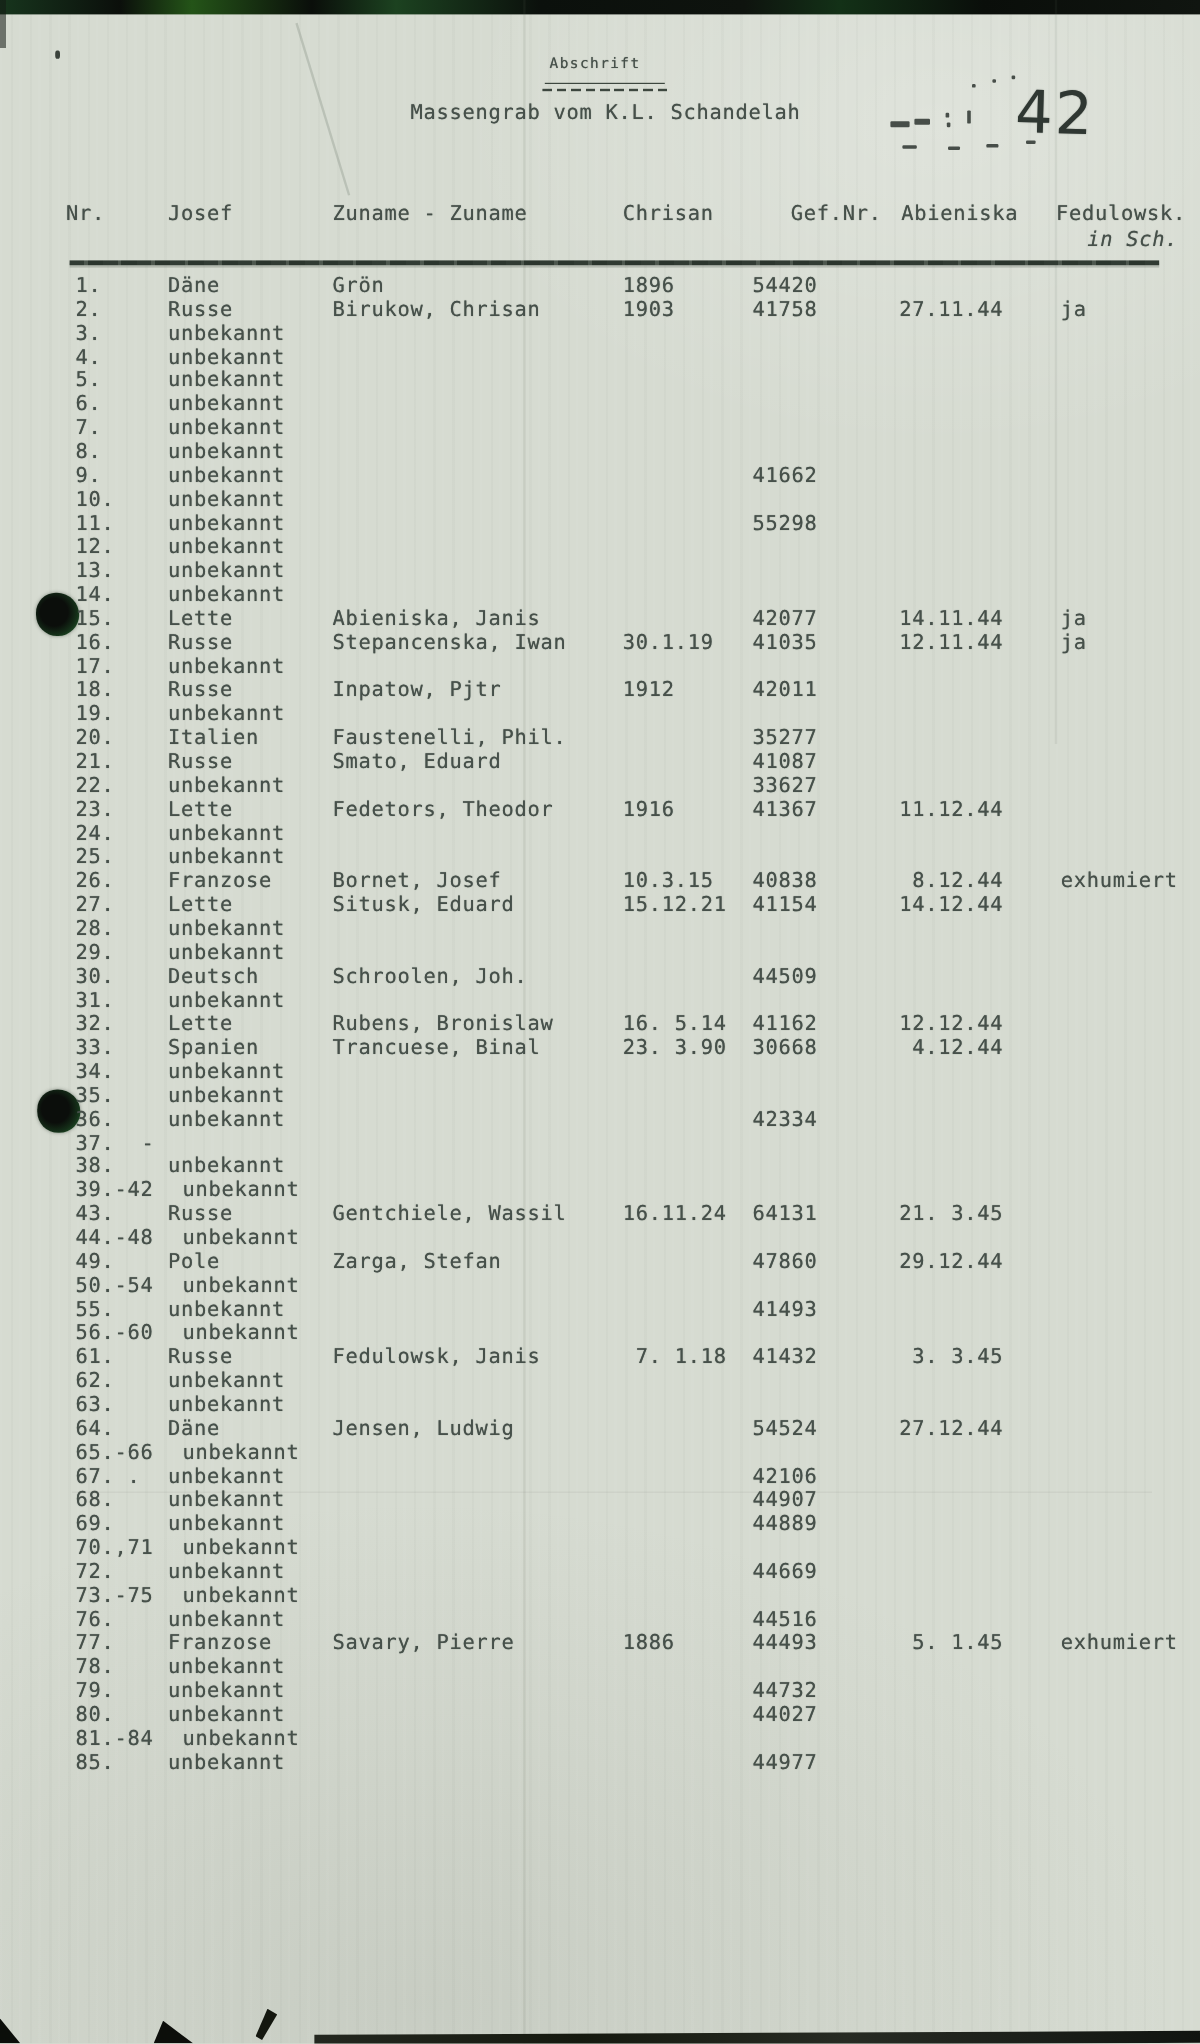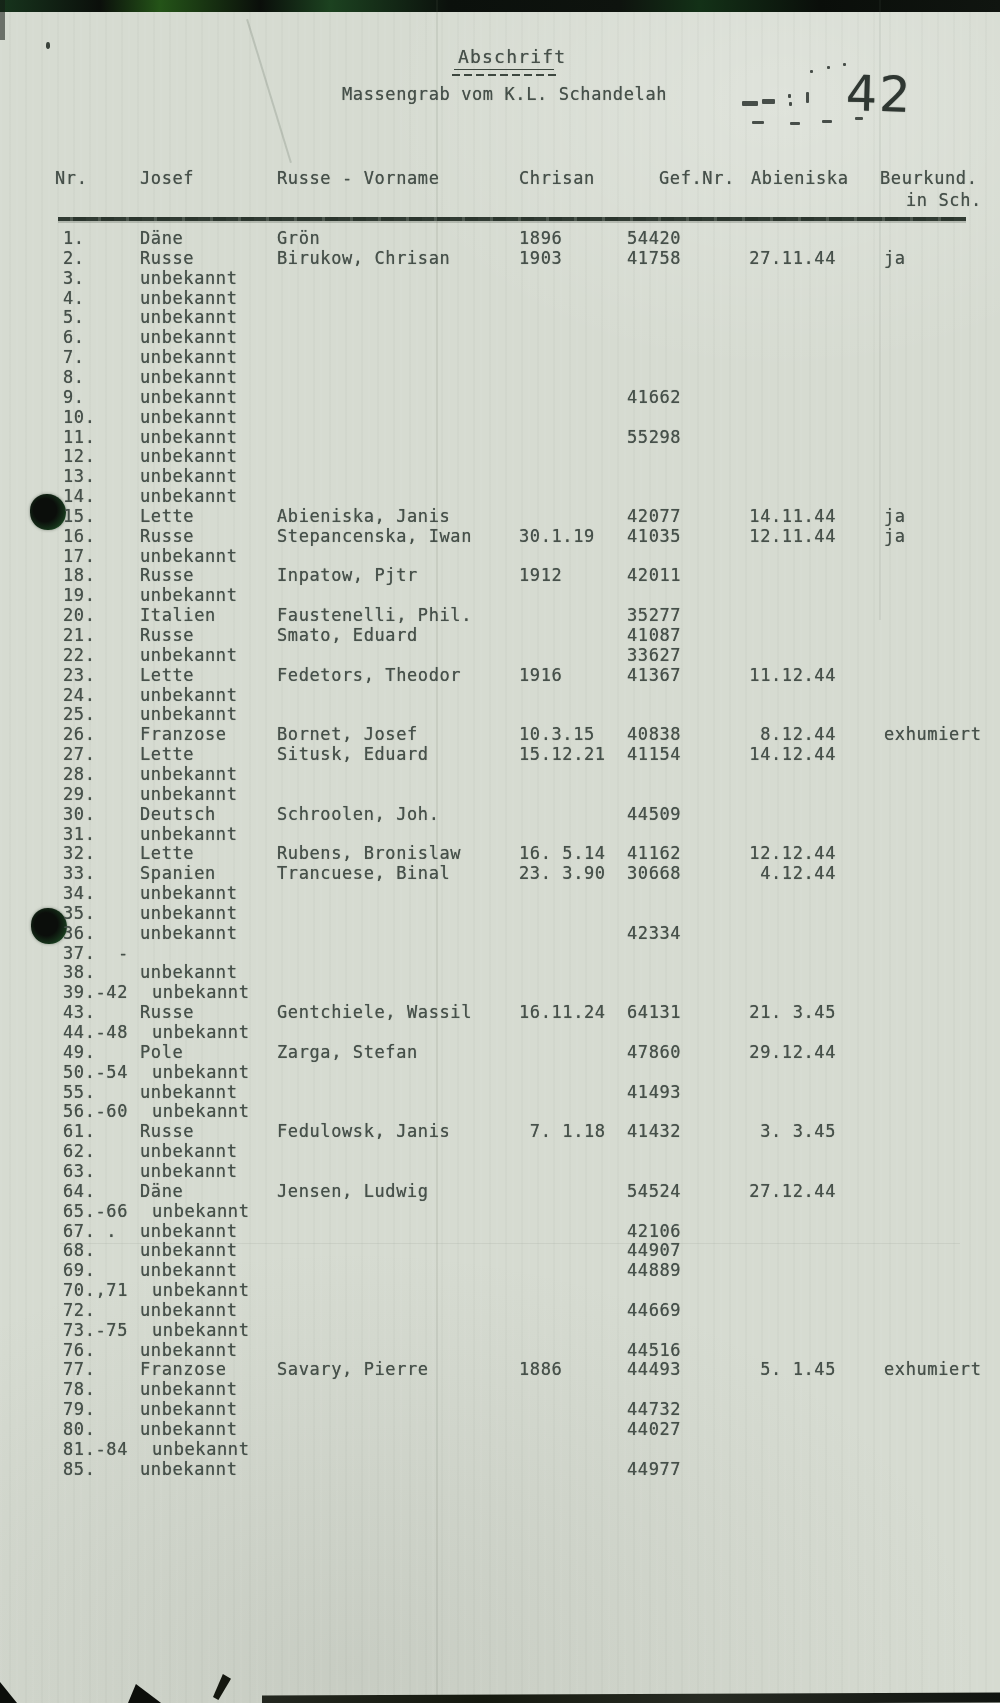--- a/index.html
+++ b/index.html
@@ -9,21 +9,21 @@
   .paper{position:absolute;inset:0;
     background:
       repeating-linear-gradient(90deg, rgba(255,255,255,.035) 0 2px, rgba(0,0,0,0) 2px 9px, rgba(90,98,88,.035) 9px 11px, rgba(0,0,0,0) 11px 16px),
       radial-gradient(ellipse 620px 420px at 78% 6%, rgba(255,255,255,.22), rgba(255,255,255,0) 65%),
       radial-gradient(ellipse 900px 600px at 35% 98%, rgba(110,116,106,.14), rgba(0,0,0,0) 70%),
       #d6dbd1;}
   .typew{color:#46504a;white-space:pre;font-size:17px;letter-spacing:.6px;
          text-shadow:0 0 .7px rgba(62,72,64,.75);}
   .abs{position:absolute;}
   
-  .doc-title{left:458px;top:46px;font-size:18px;letter-spacing:1.2px;}
+  .doc-title{left:458px;top:46px;font-size:12px;letter-spacing:1.2px;}
   .title-rule1{left:454px;top:69px;width:100px;height:0;border-top:1.7px solid #3d473f;}
   .title-rule2{left:452px;top:74px;width:104px;height:2px;
     background:repeating-linear-gradient(90deg,#3d473f 0 8px,rgba(0,0,0,0) 8px 12px);}
   .doc-subtitle{left:342px;top:84px;font-size:17px;}
   .page-number{left:846px;top:66px;font-family:"DejaVu Sans",sans-serif;font-size:49px;
     color:#2f3732;transform:rotate(1.6deg);letter-spacing:2px;text-shadow:0 0 1px rgba(40,46,42,.6);}
   
   .col-head{top:168px;}
   .heavy-rule{left:58px;top:217px;width:908px;height:4px;
     background:repeating-linear-gradient(90deg,#313b33 0 12px,#4d574e 12px 15px,#2b352d 15px 28px);
@@ -91,26 +91,26 @@
 <div class="abs stamp" style="left:810px;top:70px;width:3px;height:3px;"></div>
 <div class="abs stamp" style="left:827px;top:66px;width:3px;height:3px;"></div>
 <div class="abs stamp" style="left:843px;top:63px;width:3px;height:3px;"></div>
 <div class="abs stamp" style="left:752px;top:121px;width:12px;height:3px;"></div>
 <div class="abs stamp" style="left:790px;top:122px;width:10px;height:3px;"></div>
 <div class="abs stamp" style="left:822px;top:120px;width:10px;height:3px;"></div>
 <div class="abs stamp" style="left:855px;top:117px;width:8px;height:3px;"></div>
 
 <div class="abs typew col-head" style="left:55px;">Nr.</div>
 <div class="abs typew col-head" style="left:140px;">Josef</div>
-<div class="abs typew col-head" style="left:277px;">Russe - Vorname</div>
+<div class="abs typew col-head" style="left:277px;">Zuname - Zuname</div>
 <div class="abs typew col-head" style="left:519px;">Chrisan</div>
 <div class="abs typew col-head" style="left:659px;">Gef.Nr.</div>
 <div class="abs typew col-head" style="left:751px;">Abieniska</div>
-<div class="abs typew col-head" style="left:880px;">Beurkund.</div>
-<div class="abs typew" style="left:906px;top:190px;">in Sch.</div>
+<div class="abs typew col-head" style="left:880px;">Fedulowsk.</div>
+<div class="abs typew" style="left:906px;top:190px;font-style:italic;">in Sch.</div>
 <div class="abs heavy-rule"></div>
 
 <div id="rows" class="typew"><div class="row" style="top: 228px;"><span class="cell c-nr">1.</span><span class="cell c-nation">Däne</span><span class="cell c-name">Grön</span><span class="cell c-geb">1896</span><span class="cell c-gef">54420</span></div><div class="row" style="top: 247.85px;"><span class="cell c-nr">2.</span><span class="cell c-nation">Russe</span><span class="cell c-name">Birukow, Chrisan</span><span class="cell c-geb">1903</span><span class="cell c-gef">41758</span><span class="cell c-sterb">27.11.44</span><span class="cell c-beurk">ja</span></div><div class="row" style="top: 267.7px;"><span class="cell c-nr">3.</span><span class="cell c-nation">unbekannt</span></div><div class="row" style="top: 287.55px;"><span class="cell c-nr">4.</span><span class="cell c-nation">unbekannt</span></div><div class="row" style="top: 307.4px;"><span class="cell c-nr">5.</span><span class="cell c-nation">unbekannt</span></div><div class="row" style="top: 327.25px;"><span class="cell c-nr">6.</span><span class="cell c-nation">unbekannt</span></div><div class="row" style="top: 347.1px;"><span class="cell c-nr">7.</span><span class="cell c-nation">unbekannt</span></div><div class="row" style="top: 366.95px;"><span class="cell c-nr">8.</span><span class="cell c-nation">unbekannt</span></div><div class="row" style="top: 386.8px;"><span class="cell c-nr">9.</span><span class="cell c-nation">unbekannt</span><span class="cell c-gef">41662</span></div><div class="row" style="top: 406.65px;"><span class="cell c-nr">10.</span><span class="cell c-nation">unbekannt</span></div><div class="row" style="top: 426.5px;"><span class="cell c-nr">11.</span><span class="cell c-nation">unbekannt</span><span class="cell c-gef">55298</span></div><div class="row" style="top: 446.35px;"><span class="cell c-nr">12.</span><span class="cell c-nation">unbekannt</span></div><div class="row" style="top: 466.2px;"><span class="cell c-nr">13.</span><span class="cell c-nation">unbekannt</span></div><div class="row" style="top: 486.05px;"><span class="cell c-nr">14.</span><span class="cell c-nation">unbekannt</span></div><div class="row" style="top: 505.9px;"><span class="cell c-nr">15.</span><span class="cell c-nation">Lette</span><span class="cell c-name">Abieniska, Janis</span><span class="cell c-gef">42077</span><span class="cell c-sterb">14.11.44</span><span class="cell c-beurk">ja</span></div><div class="row" style="top: 525.75px;"><span class="cell c-nr">16.</span><span class="cell c-nation">Russe</span><span class="cell c-name">Stepancenska, Iwan</span><span class="cell c-geb">30.1.19</span><span class="cell c-gef">41035</span><span class="cell c-sterb">12.11.44</span><span class="cell c-beurk">ja</span></div><div class="row" style="top: 545.6px;"><span class="cell c-nr">17.</span><span class="cell c-nation">unbekannt</span></div><div class="row" style="top: 565.45px;"><span class="cell c-nr">18.</span><span class="cell c-nation">Russe</span><span class="cell c-name">Inpatow, Pjtr</span><span class="cell c-geb">1912</span><span class="cell c-gef">42011</span></div><div class="row" style="top: 585.3px;"><span class="cell c-nr">19.</span><span class="cell c-nation">unbekannt</span></div><div class="row" style="top: 605.15px;"><span class="cell c-nr">20.</span><span class="cell c-nation">Italien</span><span class="cell c-name">Faustenelli, Phil.</span><span class="cell c-gef">35277</span></div><div class="row" style="top: 625px;"><span class="cell c-nr">21.</span><span class="cell c-nation">Russe</span><span class="cell c-name">Smato, Eduard</span><span class="cell c-gef">41087</span></div><div class="row" style="top: 644.85px;"><span class="cell c-nr">22.</span><span class="cell c-nation">unbekannt</span><span class="cell c-gef">33627</span></div><div class="row" style="top: 664.7px;"><span class="cell c-nr">23.</span><span class="cell c-nation">Lette</span><span class="cell c-name">Fedetors, Theodor</span><span class="cell c-geb">1916</span><span class="cell c-gef">41367</span><span class="cell c-sterb">11.12.44</span></div><div class="row" style="top: 684.55px;"><span class="cell c-nr">24.</span><span class="cell c-nation">unbekannt</span></div><div class="row" style="top: 704.4px;"><span class="cell c-nr">25.</span><span class="cell c-nation">unbekannt</span></div><div class="row" style="top: 724.25px;"><span class="cell c-nr">26.</span><span class="cell c-nation">Franzose</span><span class="cell c-name">Bornet, Josef</span><span class="cell c-geb">10.3.15</span><span class="cell c-gef">40838</span><span class="cell c-sterb">8.12.44</span><span class="cell c-beurk">exhumiert</span></div><div class="row" style="top: 744.1px;"><span class="cell c-nr">27.</span><span class="cell c-nation">Lette</span><span class="cell c-name">Situsk, Eduard</span><span class="cell c-geb">15.12.21</span><span class="cell c-gef">41154</span><span class="cell c-sterb">14.12.44</span></div><div class="row" style="top: 763.95px;"><span class="cell c-nr">28.</span><span class="cell c-nation">unbekannt</span></div><div class="row" style="top: 783.8px;"><span class="cell c-nr">29.</span><span class="cell c-nation">unbekannt</span></div><div class="row" style="top: 803.65px;"><span class="cell c-nr">30.</span><span class="cell c-nation">Deutsch</span><span class="cell c-name">Schroolen, Joh.</span><span class="cell c-gef">44509</span></div><div class="row" style="top: 823.5px;"><span class="cell c-nr">31.</span><span class="cell c-nation">unbekannt</span></div><div class="row" style="top: 843.35px;"><span class="cell c-nr">32.</span><span class="cell c-nation">Lette</span><span class="cell c-name">Rubens, Bronislaw</span><span class="cell c-geb">16. 5.14</span><span class="cell c-gef">41162</span><span class="cell c-sterb">12.12.44</span></div><div class="row" style="top: 863.2px;"><span class="cell c-nr">33.</span><span class="cell c-nation">Spanien</span><span class="cell c-name">Trancuese, Binal</span><span class="cell c-geb">23. 3.90</span><span class="cell c-gef">30668</span><span class="cell c-sterb">4.12.44</span></div><div class="row" style="top: 883.05px;"><span class="cell c-nr">34.</span><span class="cell c-nation">unbekannt</span></div><div class="row" style="top: 902.9px;"><span class="cell c-nr">35.</span><span class="cell c-nation">unbekannt</span></div><div class="row" style="top: 922.75px;"><span class="cell c-nr">36.</span><span class="cell c-nation">unbekannt</span><span class="cell c-gef">42334</span></div><div class="row" style="top: 942.6px;"><span class="cell c-nr">37.</span><span class="cell c-nation" style="left: 118px;">-</span></div><div class="row" style="top: 962.45px;"><span class="cell c-nr">38.</span><span class="cell c-nation">unbekannt</span></div><div class="row" style="top: 982.3px;"><span class="cell c-nr">39.-42</span><span class="cell c-nation" style="left: 152px;">unbekannt</span></div><div class="row" style="top: 1002.15px;"><span class="cell c-nr">43.</span><span class="cell c-nation">Russe</span><span class="cell c-name">Gentchiele, Wassil</span><span class="cell c-geb">16.11.24</span><span class="cell c-gef">64131</span><span class="cell c-sterb">21. 3.45</span></div><div class="row" style="top: 1022px;"><span class="cell c-nr">44.-48</span><span class="cell c-nation" style="left: 152px;">unbekannt</span></div><div class="row" style="top: 1041.85px;"><span class="cell c-nr">49.</span><span class="cell c-nation">Pole</span><span class="cell c-name">Zarga, Stefan</span><span class="cell c-gef">47860</span><span class="cell c-sterb">29.12.44</span></div><div class="row" style="top: 1061.7px;"><span class="cell c-nr">50.-54</span><span class="cell c-nation" style="left: 152px;">unbekannt</span></div><div class="row" style="top: 1081.55px;"><span class="cell c-nr">55.</span><span class="cell c-nation">unbekannt</span><span class="cell c-gef">41493</span></div><div class="row" style="top: 1101.4px;"><span class="cell c-nr">56.-60</span><span class="cell c-nation" style="left: 152px;">unbekannt</span></div><div class="row" style="top: 1121.25px;"><span class="cell c-nr">61.</span><span class="cell c-nation">Russe</span><span class="cell c-name">Fedulowsk, Janis</span><span class="cell c-geb"> 7. 1.18</span><span class="cell c-gef">41432</span><span class="cell c-sterb">3. 3.45</span></div><div class="row" style="top: 1141.1px;"><span class="cell c-nr">62.</span><span class="cell c-nation">unbekannt</span></div><div class="row" style="top: 1160.95px;"><span class="cell c-nr">63.</span><span class="cell c-nation">unbekannt</span></div><div class="row" style="top: 1180.8px;"><span class="cell c-nr">64.</span><span class="cell c-nation">Däne</span><span class="cell c-name">Jensen, Ludwig</span><span class="cell c-gef">54524</span><span class="cell c-sterb">27.12.44</span></div><div class="row" style="top: 1200.65px;"><span class="cell c-nr">65.-66</span><span class="cell c-nation" style="left: 152px;">unbekannt</span></div><div class="row" style="top: 1220.5px;"><span class="cell c-nr">67. .</span><span class="cell c-nation">unbekannt</span><span class="cell c-gef">42106</span></div><div class="row" style="top: 1240.35px;"><span class="cell c-nr">68.</span><span class="cell c-nation">unbekannt</span><span class="cell c-gef">44907</span></div><div class="row" style="top: 1260.2px;"><span class="cell c-nr">69.</span><span class="cell c-nation">unbekannt</span><span class="cell c-gef">44889</span></div><div class="row" style="top: 1280.05px;"><span class="cell c-nr">70.,71</span><span class="cell c-nation" style="left: 152px;">unbekannt</span></div><div class="row" style="top: 1299.9px;"><span class="cell c-nr">72.</span><span class="cell c-nation">unbekannt</span><span class="cell c-gef">44669</span></div><div class="row" style="top: 1319.75px;"><span class="cell c-nr">73.-75</span><span class="cell c-nation" style="left: 152px;">unbekannt</span></div><div class="row" style="top: 1339.6px;"><span class="cell c-nr">76.</span><span class="cell c-nation">unbekannt</span><span class="cell c-gef">44516</span></div><div class="row" style="top: 1359.45px;"><span class="cell c-nr">77.</span><span class="cell c-nation">Franzose</span><span class="cell c-name">Savary, Pierre</span><span class="cell c-geb">1886</span><span class="cell c-gef">44493</span><span class="cell c-sterb">5. 1.45</span><span class="cell c-beurk">exhumiert</span></div><div class="row" style="top: 1379.3px;"><span class="cell c-nr">78.</span><span class="cell c-nation">unbekannt</span></div><div class="row" style="top: 1399.15px;"><span class="cell c-nr">79.</span><span class="cell c-nation">unbekannt</span><span class="cell c-gef">44732</span></div><div class="row" style="top: 1419px;"><span class="cell c-nr">80.</span><span class="cell c-nation">unbekannt</span><span class="cell c-gef">44027</span></div><div class="row" style="top: 1438.85px;"><span class="cell c-nr">81.-84</span><span class="cell c-nation" style="left: 152px;">unbekannt</span></div><div class="row" style="top: 1458.7px;"><span class="cell c-nr">85.</span><span class="cell c-nation">unbekannt</span><span class="cell c-gef">44977</span></div></div>
 
 <div class="abs bottom-strip"></div>
 <div class="abs bottom-tri1"></div>
 <div class="abs bottom-tri2"></div>
 <div class="abs corner-wedge"></div>
 
 </body></html>

